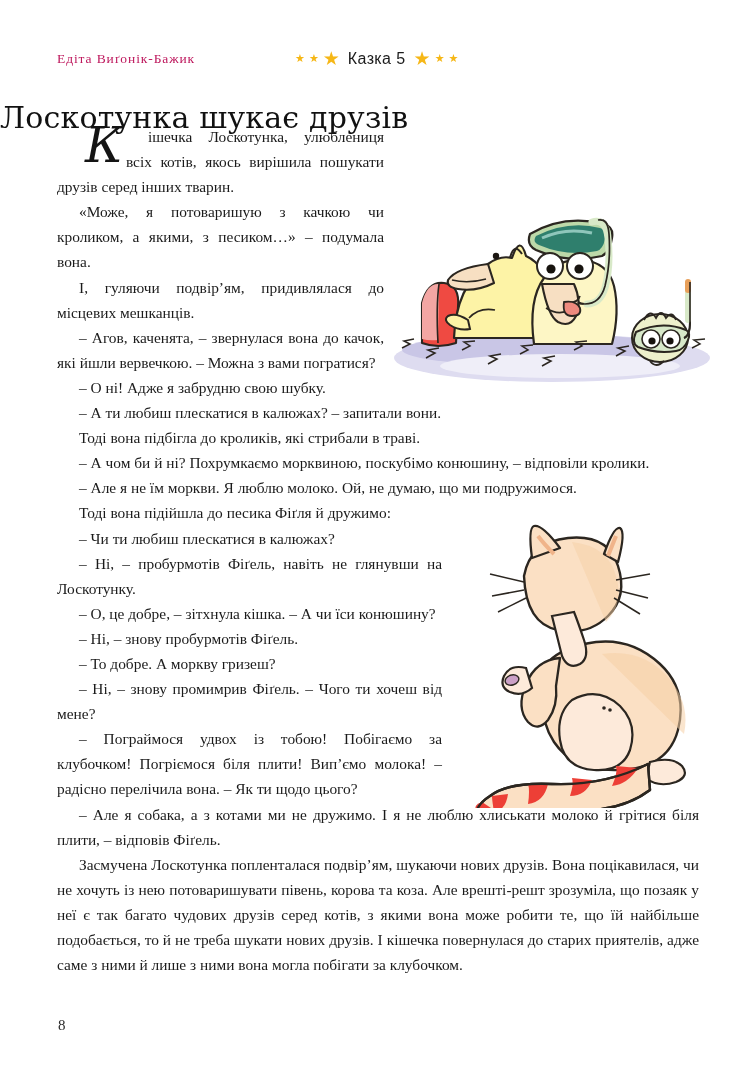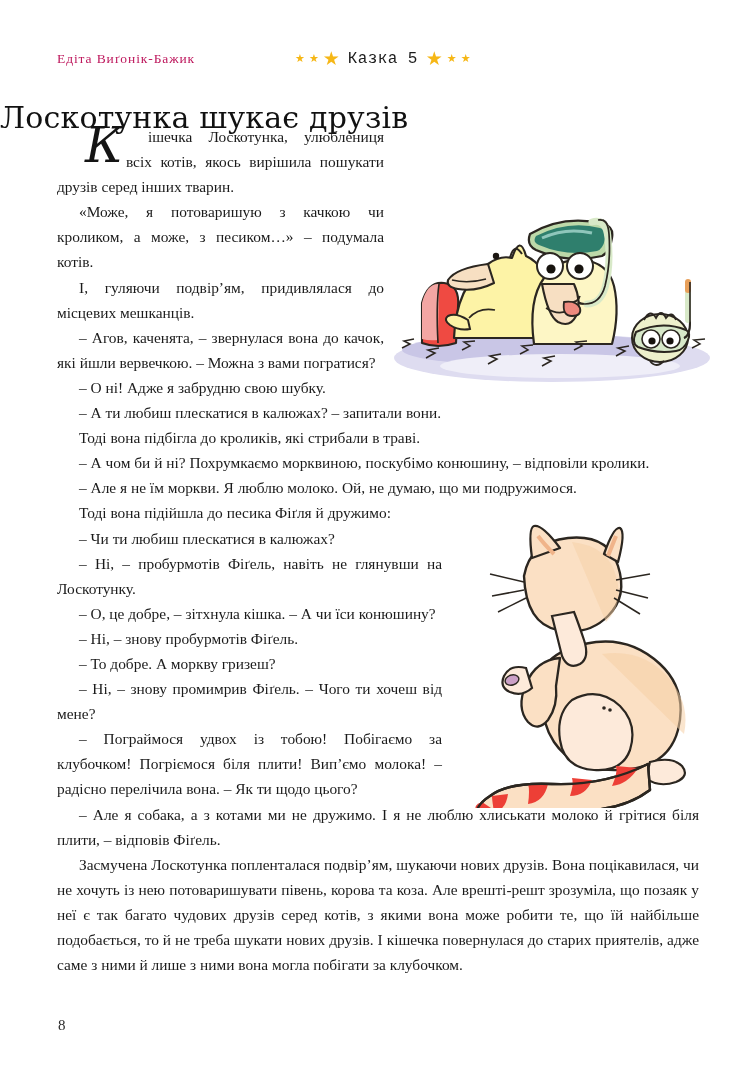--- a/index.html
+++ b/index.html
@@ -43,21 +43,21 @@
   .tale-badge {
     position: absolute;
     left: 238px;
     top: -2px;
     display: flex;
     align-items: center;
     gap: 4px;
     white-space: nowrap;
   }
   .tale-label {
-    font-family: Liberation Mono, monospace;
+    font-family: Liberation Sans, sans-serif;
     font-size: 16px;
     color: #1c1c1c;
     letter-spacing: 0.4px;
     padding: 0 4px;
   }
   .star {
     display: inline-block;
     color: #f6b716;
     line-height: 1;
   }
@@ -279,21 +279,21 @@
     <path d="M96 272 q-4 18 -20 20 q2 -14 0 -20 z" fill="#ed3f36"></path>
     <path d="M56 282 q-2 16 -14 18 q-2 -12 -2 -16 z" fill="#ed3f36"></path>
     <path d="M30 290 q-12 4 -2 12 q8 6 14 -4 z" fill="#ed3f36"></path>
     <path d="M196 252 q-44 22 -96 20 q-44 -2 -62 12 q-22 14 -8 30 q18 18 48 2 q30 -16 62 -18 q34 -2 58 -20 z" fill="none" stroke="#2b2620" stroke-width="2.4" stroke-linejoin="round"></path>
   </svg>
 
   <div class="body-text">
     <div class="shape-duck" style="width: 315px; height: 208px;"></div>
 
     <p><span class="dropcap">К</span><span>ішечка Лоскотунка, улюблениця всіх котів, якось вирішила пошукати друзів серед інших тварин.</span></p>
-    <p>«Може, я потоваришую з качкою чи кроликом, а може, з песиком…» – подумала котів.</p>
+    <p>«Може, я потоваришую з качкою чи кроликом, а якими, з песиком…» – подумала вона.</p>
     <p>І, гуляючи подвір’ям, придивлялася до місцевих мешканців.</p>
     <p>– Агов, каченята, – звернулася вона до качок, які йшли вервечкою. – Можна з вами погратися?</p>
     <p>– О ні! Адже я забрудню свою шубку.</p>
     <p>– А ти любиш плескатися в калюжах? – запитали вони.</p>
     <p>Тоді вона підбігла до кроликів, які стрибали в траві.</p>
     <p>– А чом би й ні? Похрумкаємо морквиною, поскубімо конюшину, – відповіли кролики.</p>
     <p>– Але я не їм моркви. Я люблю молоко. Ой, не думаю, що ми подружимося.</p>
 
     <div class="shape-cat" style="width: 257px; height: 300px;"></div>
 

